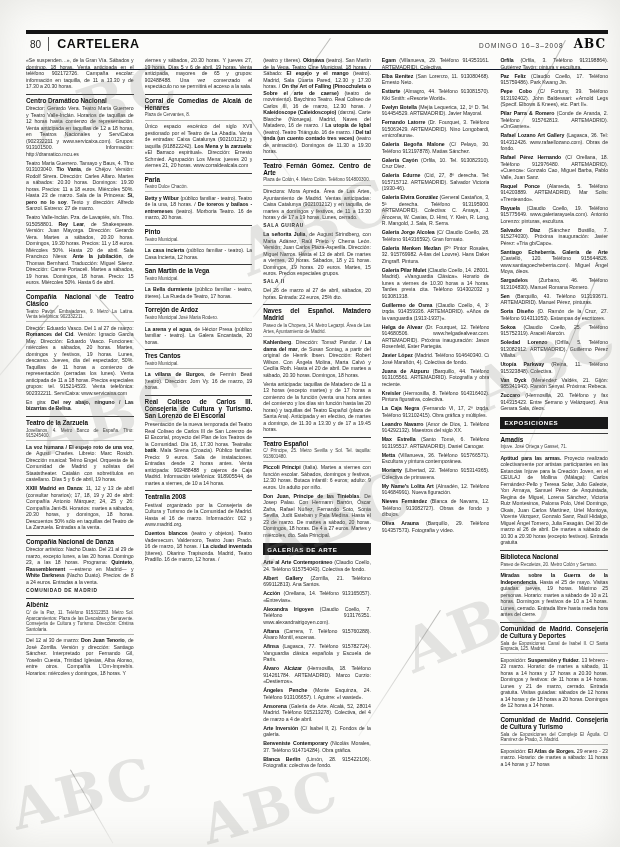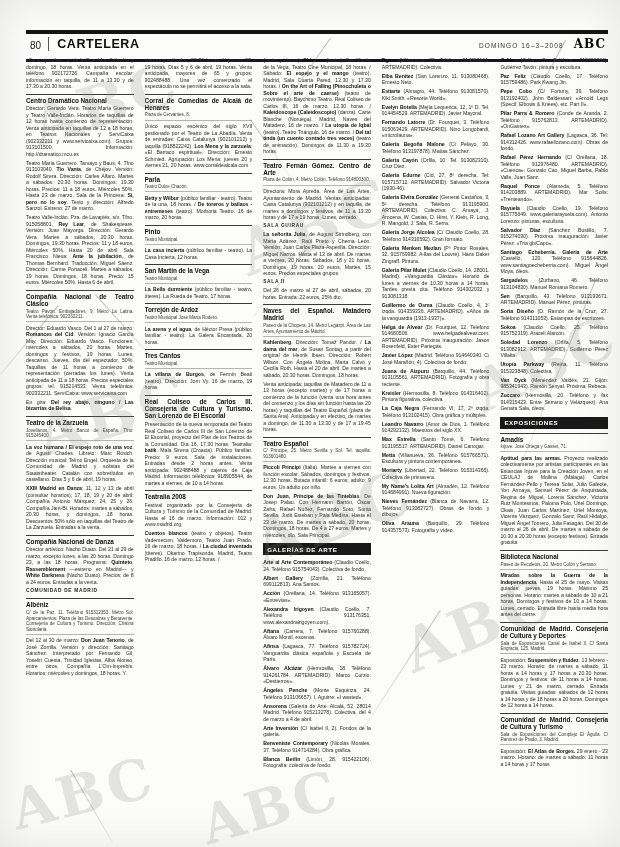--- a/index.html
+++ b/index.html
@@ -1,21 +1,21 @@
 <!DOCTYPE html>
 <html><head>
 <meta charset="utf-8">
 <style>
   html,body{margin:0;padding:0;background:#e9e9e7;}
   .page{position:relative;width:620px;height:847px;background:#fcfcfa;overflow:hidden;
         font-family:"Liberation Sans",sans-serif;color:#262626;
         box-shadow:inset 0 0 40px rgba(120,120,110,.18);}
   
   .mast{position:absolute;top:30px;left:26px;right:12px;border-top:4px solid #141414;}
-  .mastrow{display:flex;align-items:flex-end;padding:3px 2px 8px 2px;border-bottom:3px solid #0f172a;}
+  .mastrow{display:flex;align-items:center;padding:3px 2px 18px 2px;border-bottom:1px solid #0f172a;}
   .pagenum{font-size:10px;color:#222;padding:0 7px 0 2px;}
   .mastdiv{width:1px;align-self:stretch;background:#555;margin-right:8px;}
   .secttitle{font-size:12.5px;font-weight:bold;letter-spacing:.6px;color:#0d0d0d;transform:scaleY(1.08);}
   .mastright{margin-left:auto;display:flex;align-items:baseline;gap:10px;}
   .dateline{font-size:6.5px;letter-spacing:1.1px;color:#333;}
   .abclogo{font-family:"DejaVu Serif",serif;font-weight:bold;font-size:12px;letter-spacing:1px;color:#080808;}
   
   .cols{position:absolute;top:57px;left:26px;right:12px;bottom:5px;display:flex;gap:11px;}
   .col{flex:1 1 0;overflow:hidden;font-size:5.2px;line-height:6.5px;text-align:justify;
        color:#2c2c2c;letter-spacing:-.05px;}

